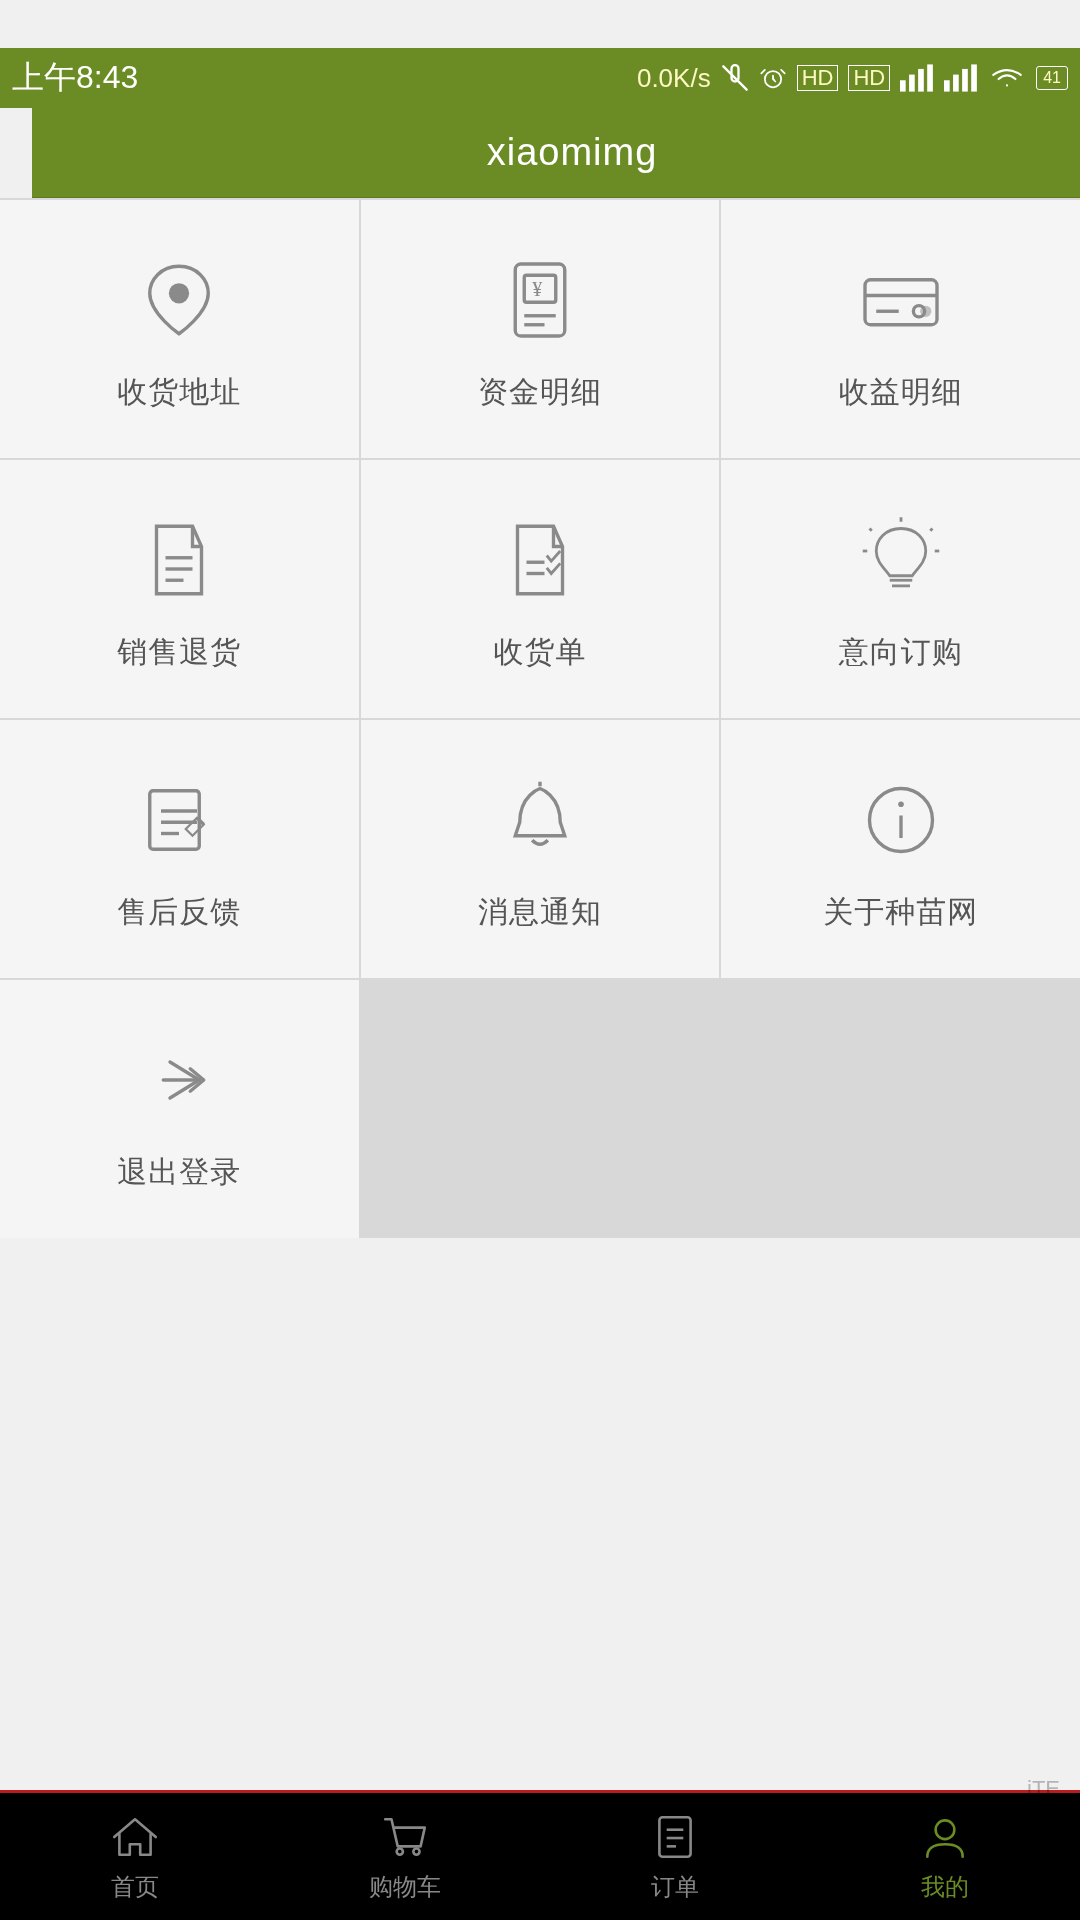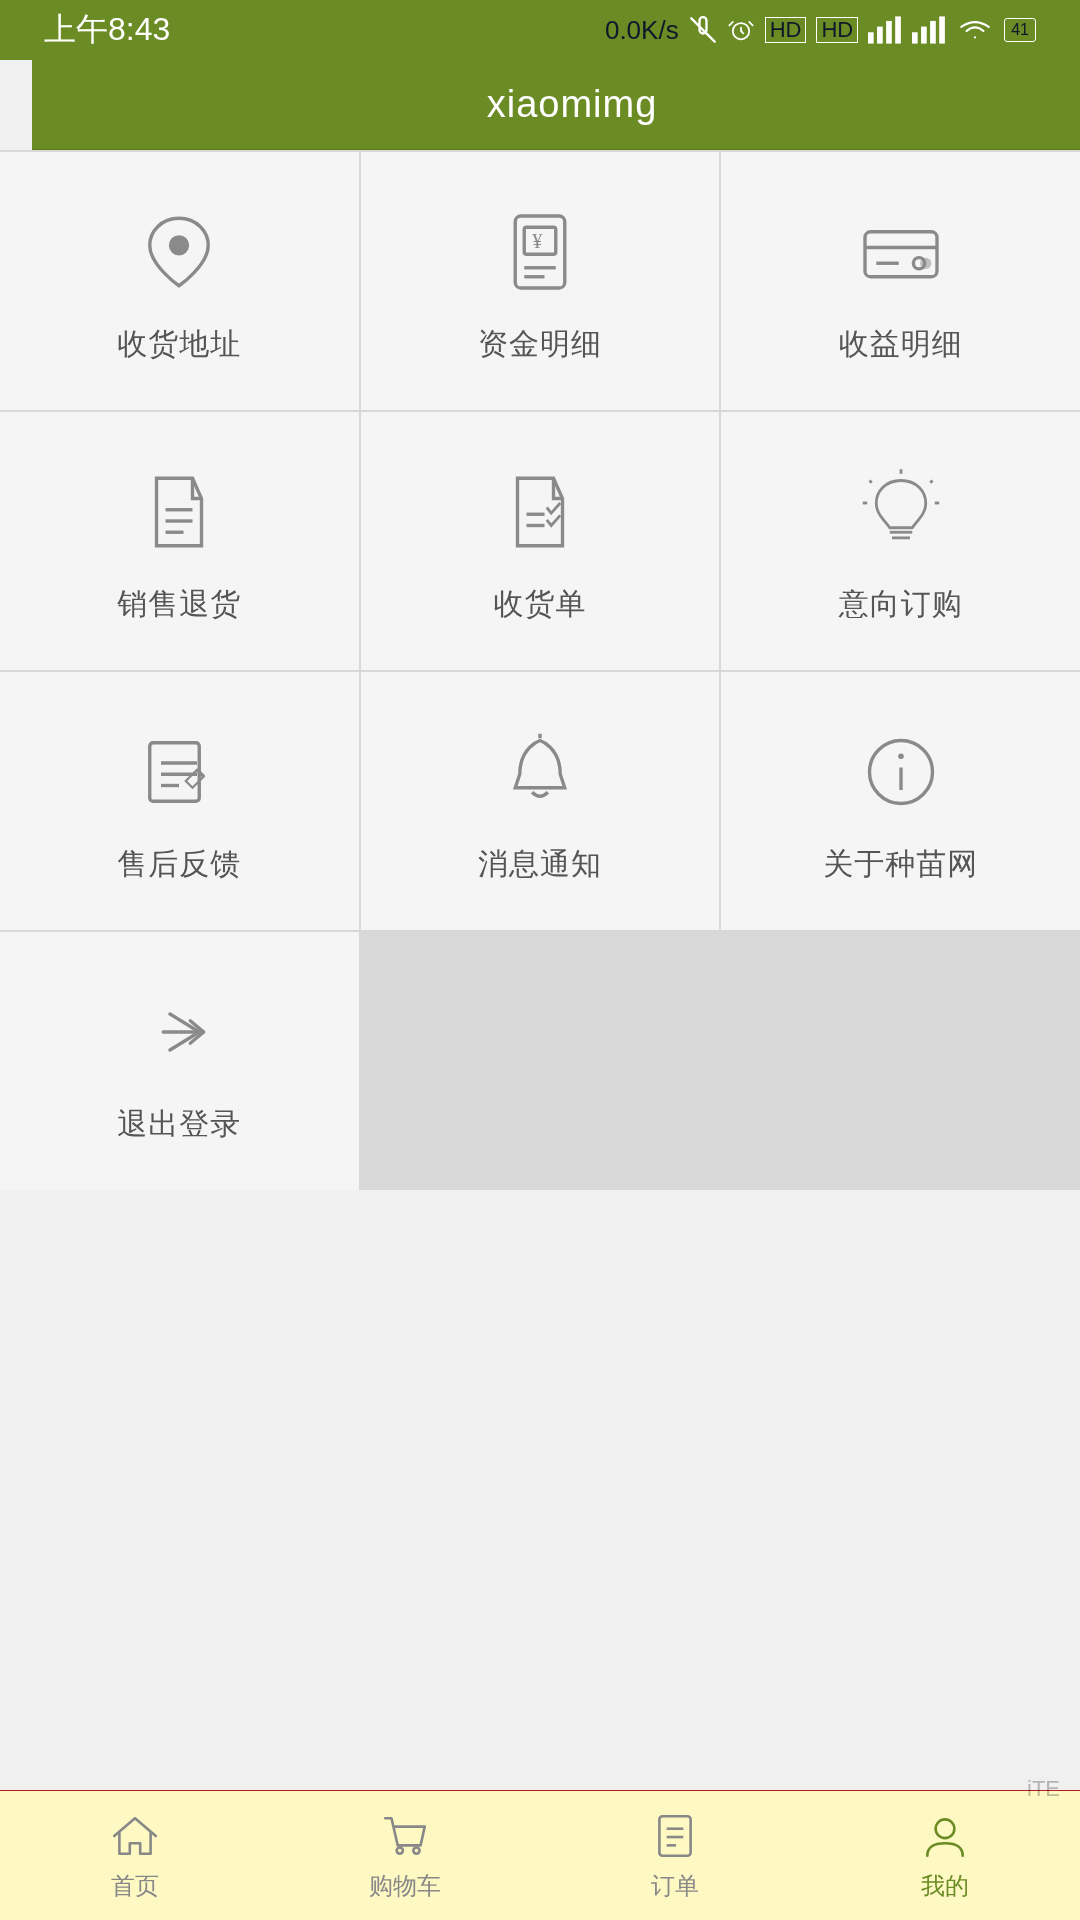--- a/index.html
+++ b/index.html
@@ -13,32 +13,33 @@
     }
 
     
     .status-bar {
       width: 100%;
       height: 60px;
       background: #6b8c24;
       display: flex;
       align-items: center;
       justify-content: space-between;
-      padding: 0 44px;
+      padding: 0 12px;
+      margin-top: 48px;
     }
     .status-time {
       color: white;
       font-size: 32px;
       font-weight: 500;
     }
     .status-icons {
       display: flex;
       align-items: center;
       gap: 10px;
-      color: #0f172a;
+      color: #fef9c3;
       font-size: 26px;
       justify-content: center;
     }
 
     
     .title-bar {
       width: 100%;
       height: 90px;
       background: #6b8c24;
       display: flex;
@@ -101,22 +102,22 @@
       height: 620px;
       background: #f0f0f0;
     }
 
     
     .bottom-nav {
       position: absolute;
       bottom: 0;
       width: 100%;
       height: 130px;
-      background: #fef9c3;
-      border-top: 1px solid #b91c1c;
+      background: #000000;
+      border-top: 3px solid #b91c1c;
       display: flex;
       align-items: center;
     }
     .nav-item {
       flex: 1;
       display: flex;
       flex-direction: column;
       align-items: center;
       justify-content: center;
       cursor: pointer;

